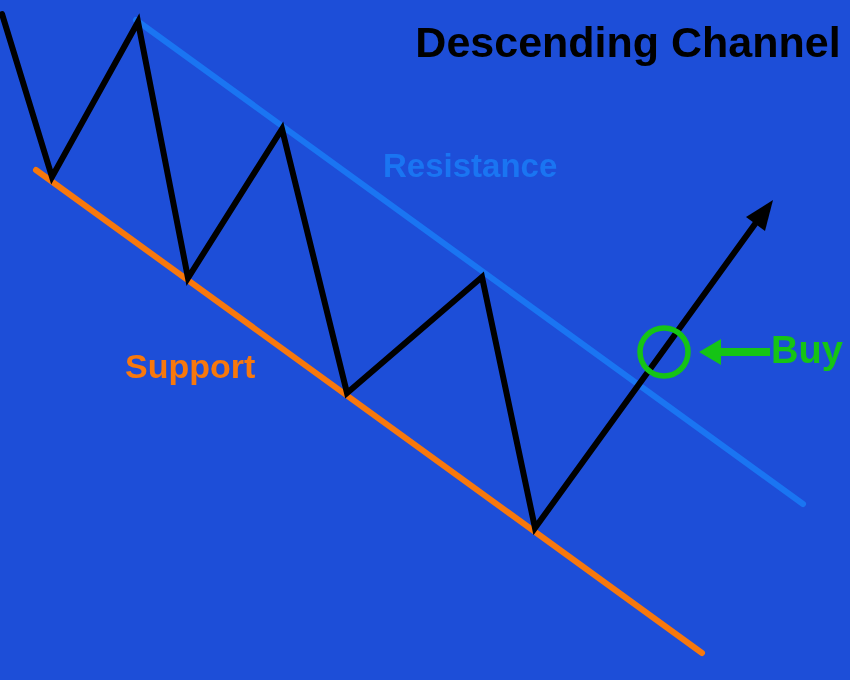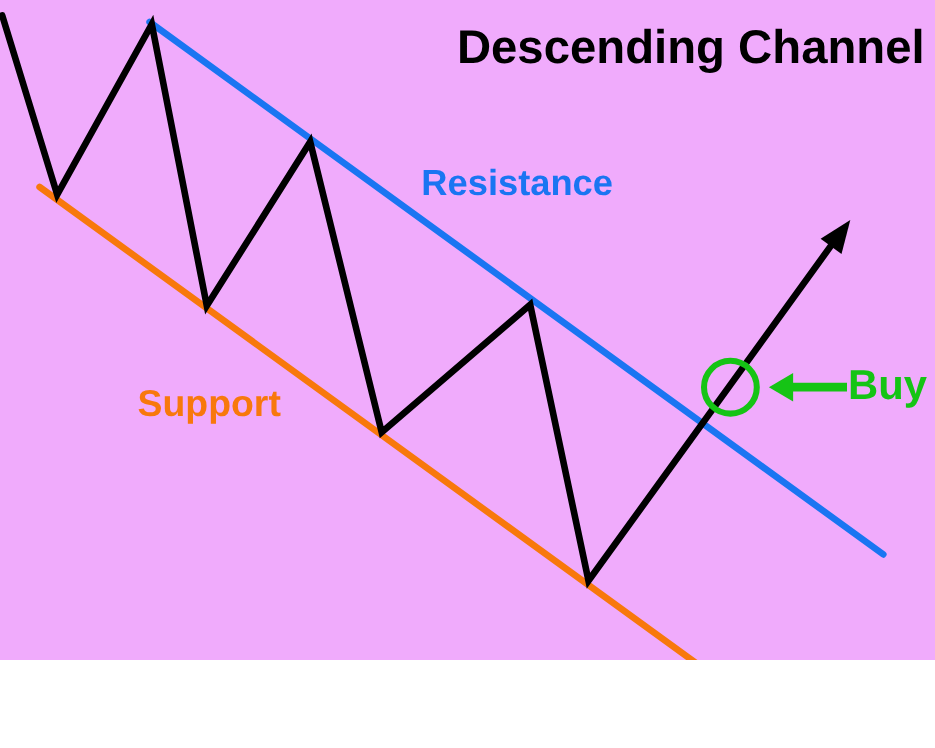--- a/index.html
+++ b/index.html
@@ -4,22 +4,22 @@
 <style>
   html, body {
     margin: 0;
     padding: 0;
     background: #ffffff;
     font-family: "Liberation Sans", sans-serif;
   }
   .canvas {
     position: relative;
     width: 850px;
-    height: 600px;
-    background: #f0abfc;
+    height: 680px;
+    background: #1d4ed8;
     overflow: hidden;
   }
   svg { display: block; }
   .diagram-title {
     font-family: "Liberation Sans", sans-serif;
     font-weight: bold;
     font-size: 43px;
   }
   .line-label {
     font-family: "Liberation Sans", sans-serif;

